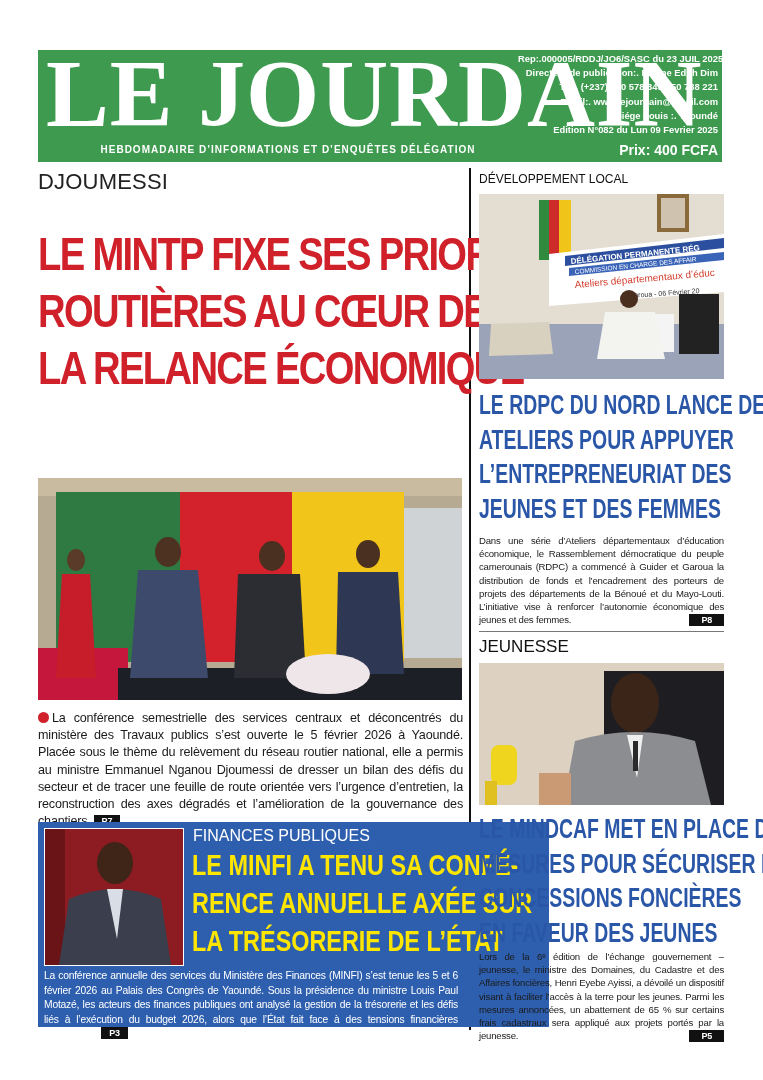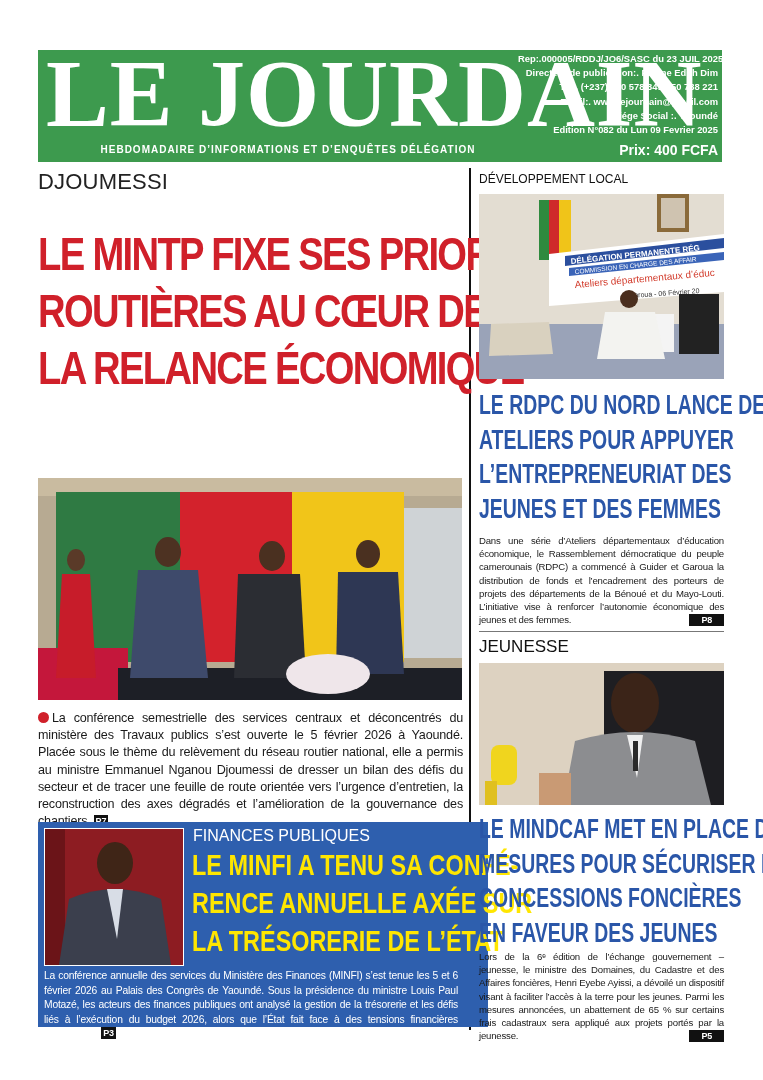--- a/index.html
+++ b/index.html
@@ -13,23 +13,23 @@
   #info div{white-space:nowrap;}
   #price{right:4px;top:92px;color:#fff;font-size:14px;font-weight:bold;white-space:nowrap;}
   
   #col-divider{left:469px;top:168px;width:2px;height:862px;background:#111;}
   
   #lead-kicker{left:38px;top:168px;width:420px;font-size:22px;line-height:28px;color:#222;letter-spacing:0.2px;}
   #lead-headline{left:38px;top:226px;width:428px;color:#d0202a;font-family:"Liberation Sans",sans-serif;font-weight:900;font-size:46px;line-height:57px;letter-spacing:-2px;transform:scaleX(0.83);transform-origin:left;width:520px;white-space:nowrap;}
   #lead-photo{left:38px;top:478px;width:424px;height:222px;overflow:hidden;background:#8a7f6e;}
   #lead-text{left:38px;top:710px;width:425px;font-size:12.6px;line-height:17.2px;color:#1a1a1a;text-align:justify;letter-spacing:-0.2px;}
   .bullet{display:inline-block;width:11px;height:11px;border-radius:50%;background:#d0202a;vertical-align:-1px;margin-right:3px;}
-  .pageref{display:inline-block;background:#111;color:#fff;font-size:9px;font-weight:bold;padding:0 2px;line-height:12px;margin-left:3px;vertical-align:1px;}
+  .pageref{display:inline-block;background:#111;color:#fff;font-size:9px;font-weight:bold;padding:0 8px;line-height:12px;margin-left:3px;vertical-align:1px;}
   
-  #fin-box{left:38px;top:822px;width:450px;height:205px;background:#2e5fae;}
+  #fin-box{left:38px;top:822px;width:511px;height:205px;background:#2e5fae;}
   #fin-photo{left:6px;top:6px;width:138px;height:136px;background:#8c1a1f;overflow:hidden;border:1px solid #fff;}
   #fin-kicker{left:155px;top:4px;color:#fff;font-size:16px;line-height:20px;}
   #fin-headline{left:154px;top:24px;color:#ffe600;font-weight:bold;font-size:30px;line-height:38px;transform:scaleX(0.78);transform-origin:left;white-space:nowrap;}
   #fin-text{left:6px;top:147px;width:414px;color:#fff;font-size:10.3px;line-height:14.5px;text-align:justify;letter-spacing:-0.2px;}
   
   #dev-kicker{left:479px;top:168px;font-size:12px;line-height:22px;color:#111;}
   #dev-photo{left:479px;top:194px;width:245px;height:185px;overflow:hidden;background:#d9d3c7;}
   #dev-headline{left:479px;top:388px;color:#2a56a8;font-weight:bold;font-size:27px;line-height:34.5px;transform:scaleX(0.72);transform-origin:left;white-space:nowrap;}
   #dev-text{left:479px;top:534px;width:245px;font-size:9.6px;line-height:13.2px;color:#1a1a1a;text-align:justify;letter-spacing:-0.2px;}
   #dev-rule{left:479px;top:631px;width:245px;height:1px;background:#777;}
@@ -44,21 +44,21 @@
 <body>
 
 <div id="masthead" class="abs">
   <div id="logo" class="abs">LE JOURDAIN</div>
   <div id="tagline" class="abs">HEBDOMADAIRE D’INFORMATIONS ET D’ENQUÊTES DÉLÉGATION</div>
   <div id="info" class="abs">
     <div>Rep:.000005/RDDJ/JO6/SASC du 23 JUIL 2025</div>
     <div>Directeur de publication:.  Falone Edith Dim</div>
     <div>Tel:. (+237)  620 578 349-650 788 221</div>
     <div>Email:. www.lejourdain@gmail.com</div>
-    <div>Siége Social :. Yaoundé</div>
+    <div>Siége Louis :. Yaoundé</div>
     <div>Edition N°082 du Lun 09 Fevrier 2025</div>
   </div>
   <div id="price" class="abs">Prix: 400 FCFA</div>
 </div>
 
 <div id="col-divider" class="abs"></div>
 
 <div id="lead-kicker" class="abs">
   <div>DJOUMESSI</div>
 </div>

